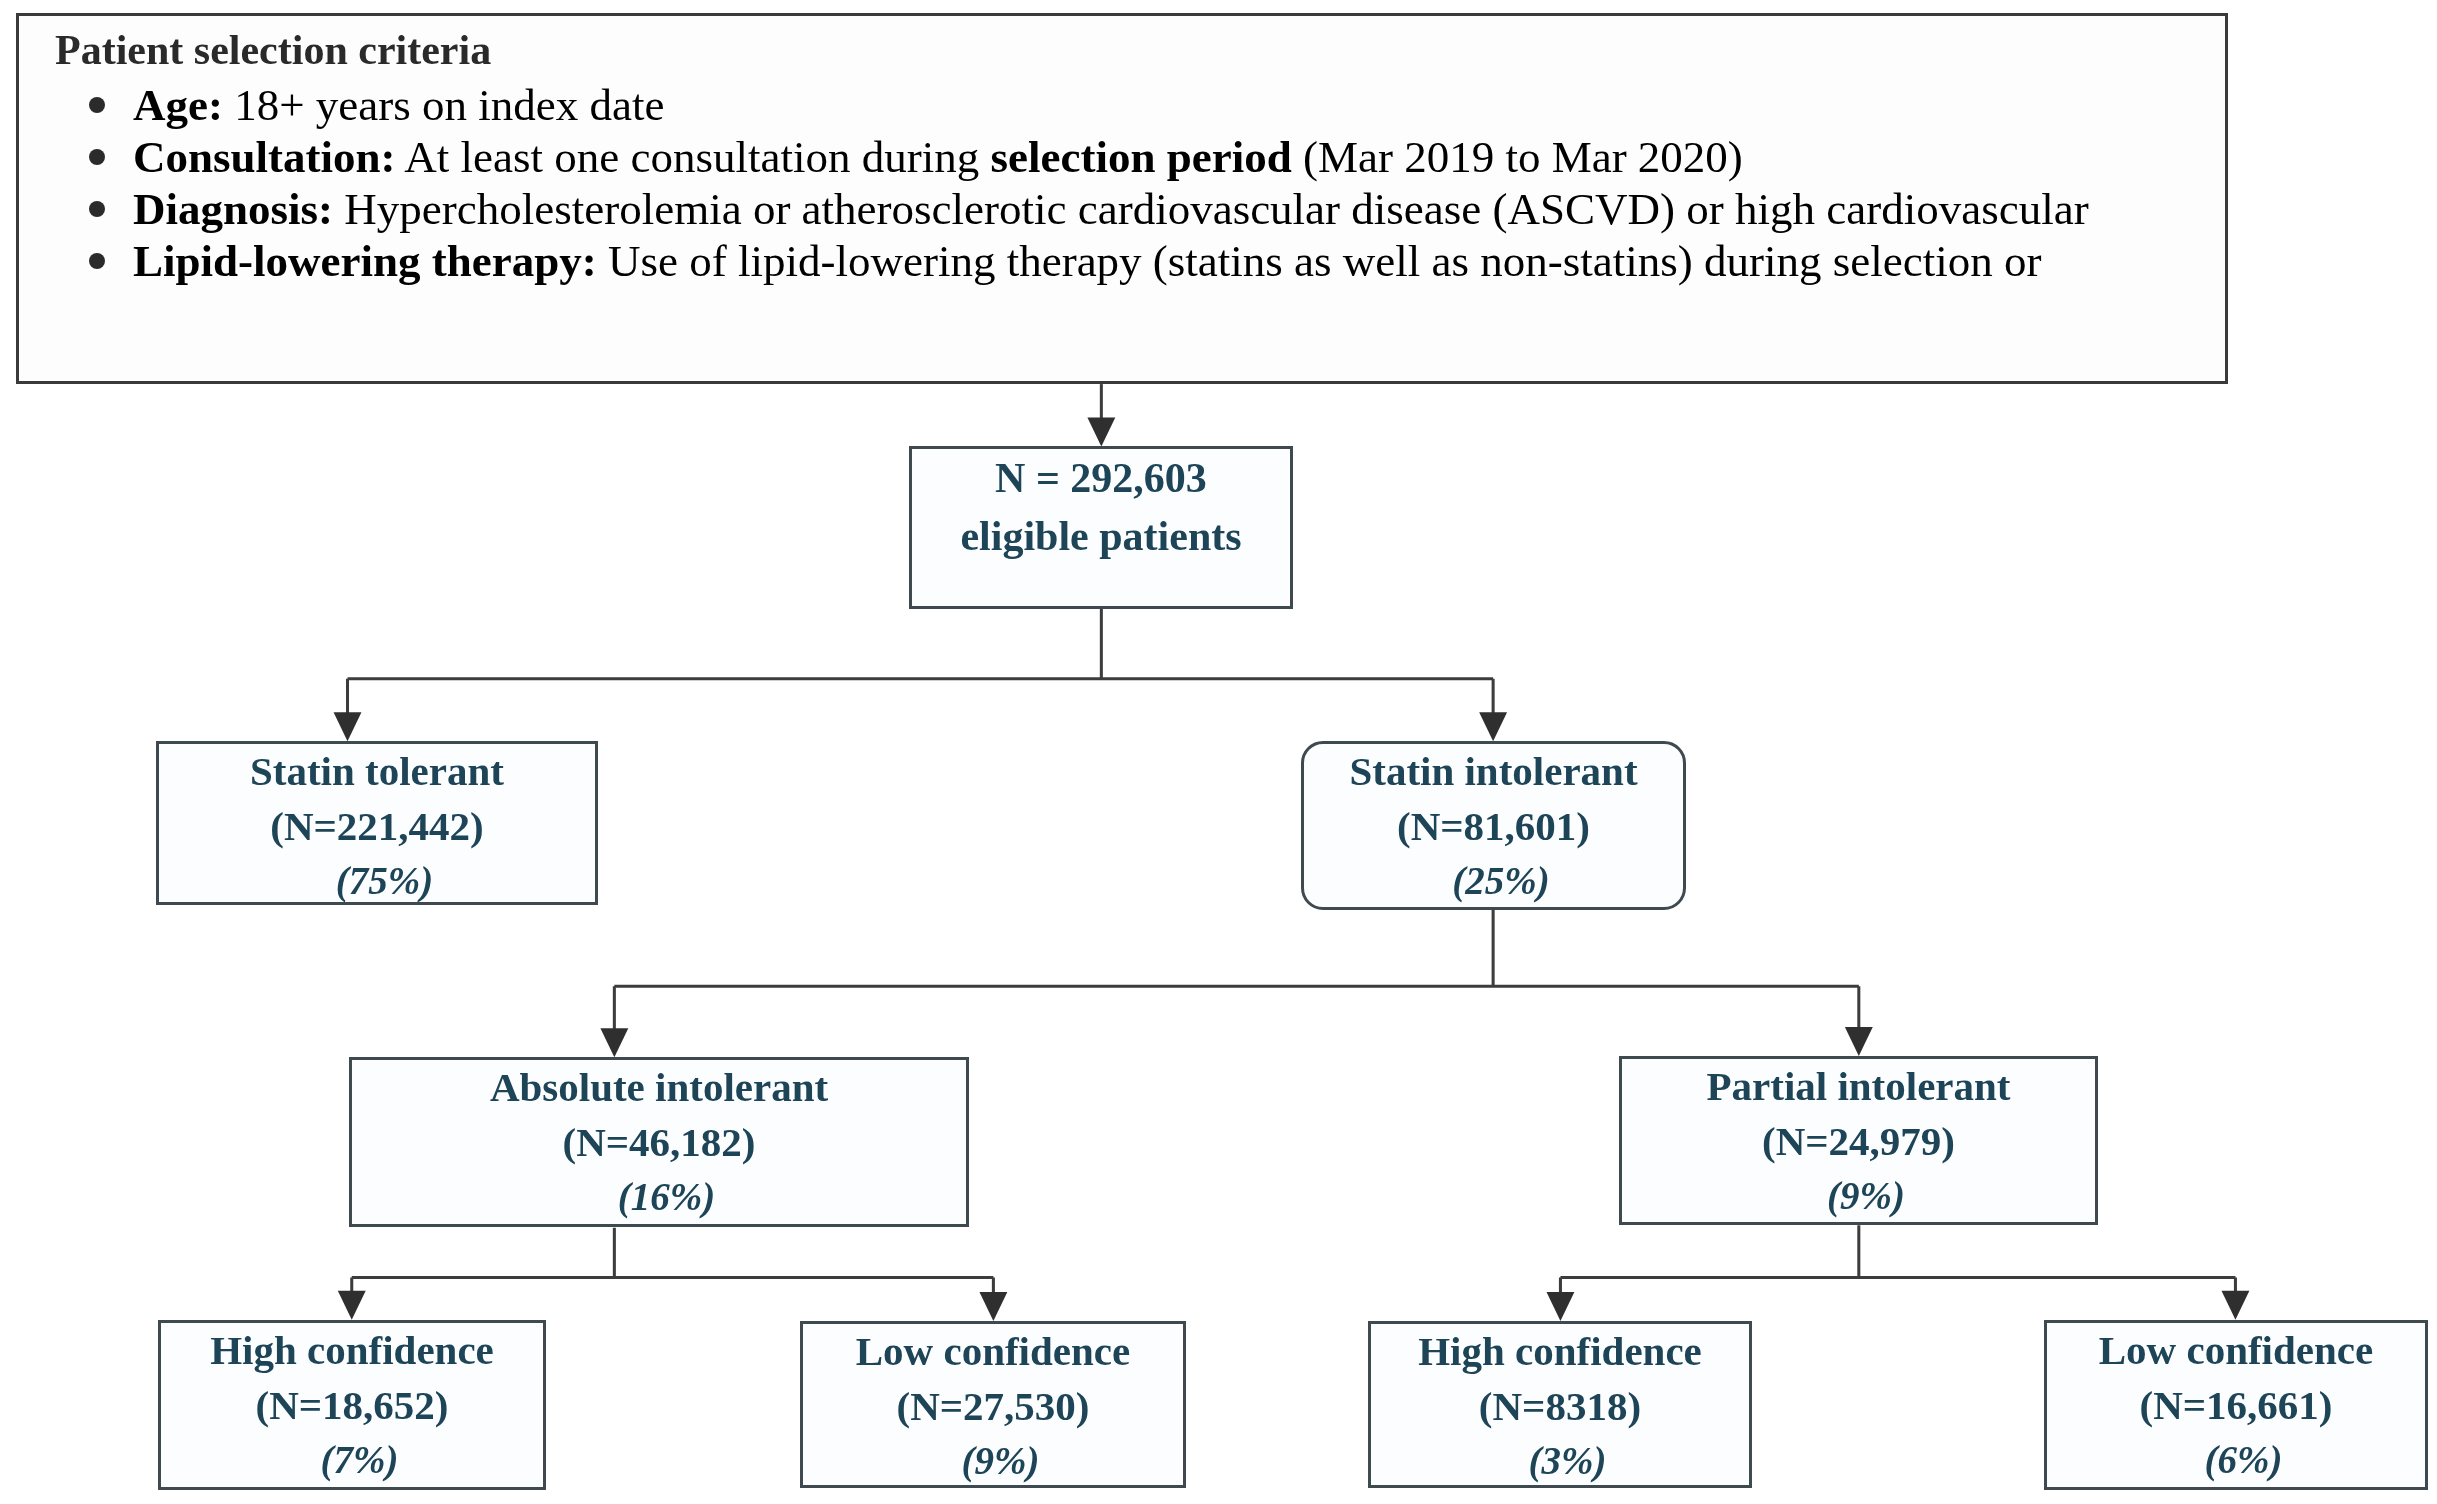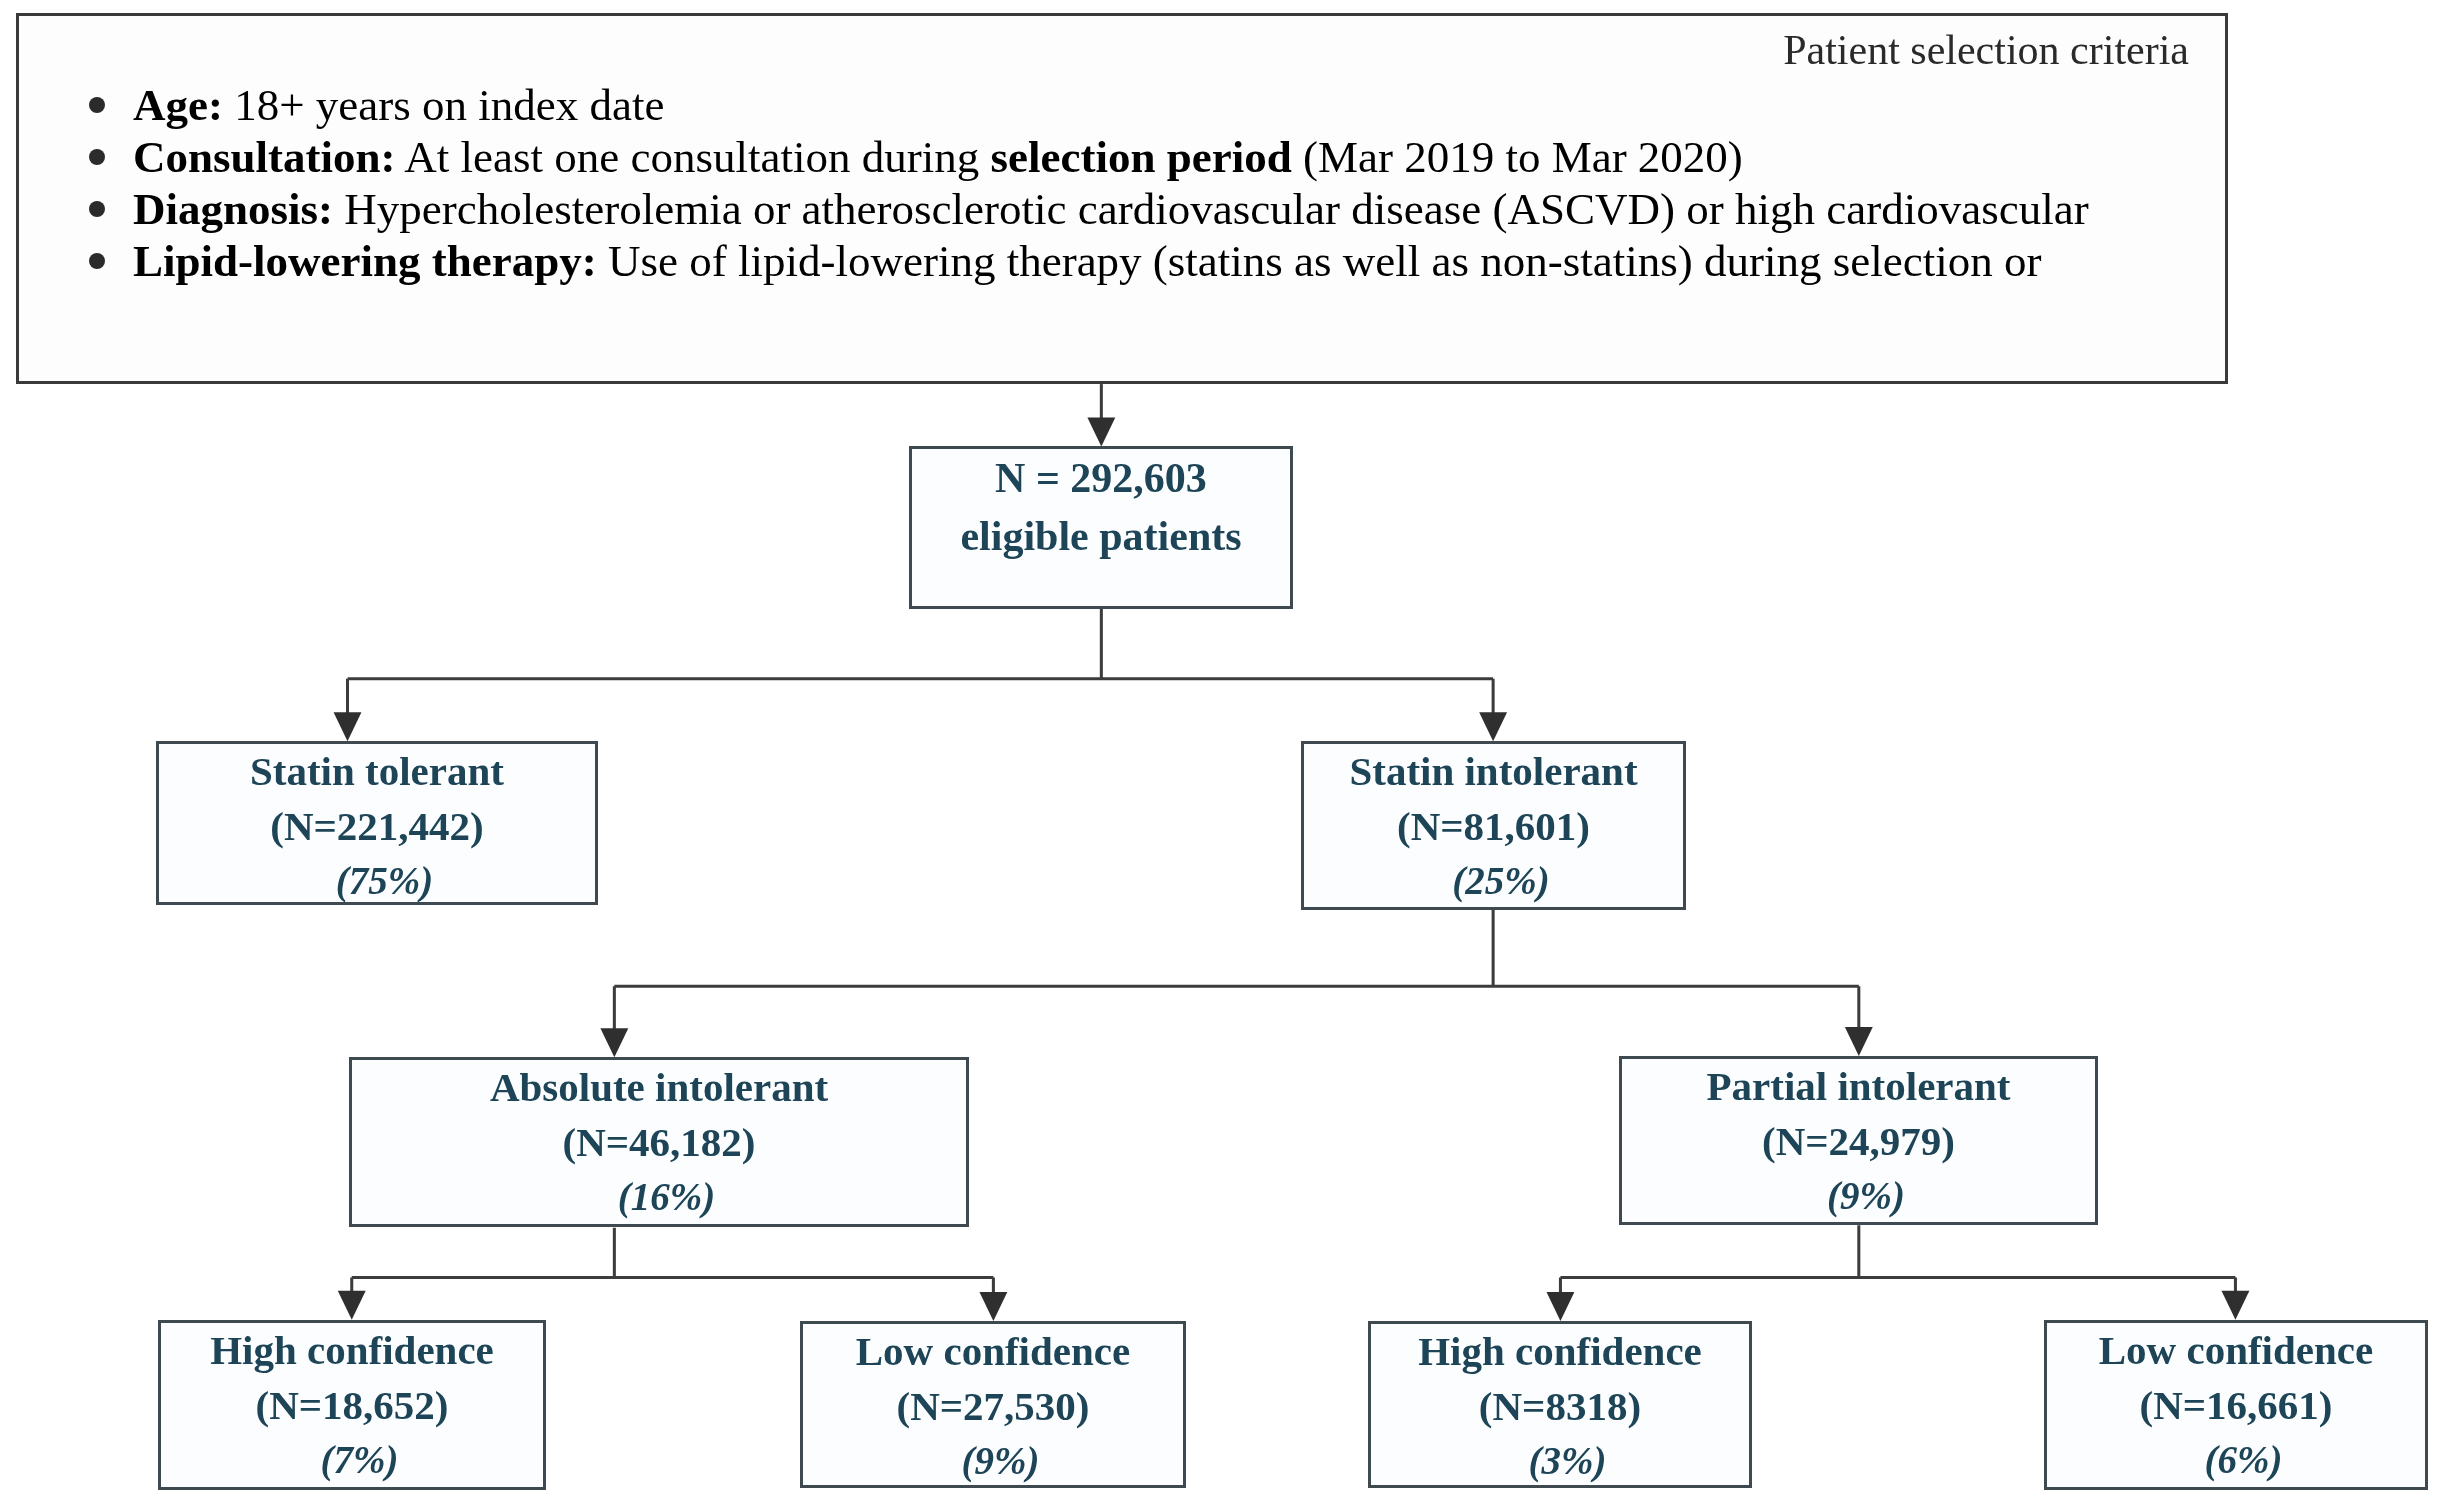--- a/index.html
+++ b/index.html
@@ -10,21 +10,21 @@
     font-family:"Liberation Serif","DejaVu Serif",serif;
     color:#262626;
   }
   
   .criteria-box{
     position:absolute;left:16px;top:12.7px;width:2212px;height:371px;
     border:3.6px solid #3a3a3a;background:#fdfdfd;box-sizing:border-box;
     padding:4.9px 36px 0 36px;
   }
   .criteria-title{
-    text-align:right;font-size:42px;font-weight:400;line-height:58px;
+    text-align:left;font-size:42px;font-weight:700;line-height:58px;
     color:#2a2a2a;
   }
   .crit-line{
     position:relative;font-size:45px;line-height:52px;
     padding-left:78px;white-space:nowrap;color:#000000;
   }
   .crit-line .dot{
     position:absolute;left:34px;top:18px;width:16.4px;height:16.4px;
     border-radius:50%;background:#2b2b2b;
   }
@@ -36,21 +36,21 @@
     align-items:center;justify-content:flex-start;text-align:center;
     color:#1d4457;
   }
   .node .t{font-size:41px;font-weight:700;line-height:55px;}
   .node .n{font-size:41px;font-weight:700;line-height:55px;}
   .node .p{font-size:39px;font-weight:700;font-style:italic;line-height:53px;margin-left:15px;}
   .node.root .t{font-size:42px;line-height:58px;}
   
   #node-eligible          {left:909px;top:446px;width:384px;height:163px;}
   #node-statin-tolerant   {left:156px; top:741px;width:442px;height:164px;}
-  #node-statin-intolerant {left:1301px;top:741px;width:385px;height:169px;}
+  #node-statin-intolerant {left:1301px;top:741px;width:385px;height:169px;border-radius:22px;}
   #node-absolute-intolerant{left:349px;top:1057px;width:620px;height:170px;}
   #node-partial-intolerant{left:1619px;top:1056px;width:479px;height:169px;}
   #node-high-conf-abs     {left:158px; top:1320px;width:388px;height:170px;}
   #node-low-conf-abs      {left:800px;top:1321px;width:386px;height:167px;}
   #node-high-conf-part    {left:1368px;top:1321px;width:384px;height:167px;}
   #node-low-conf-part     {left:2044px;top:1320px;width:384px;height:170px;}
   
   #connectors{position:absolute;left:0;top:0;}
 </style>
 </head>

